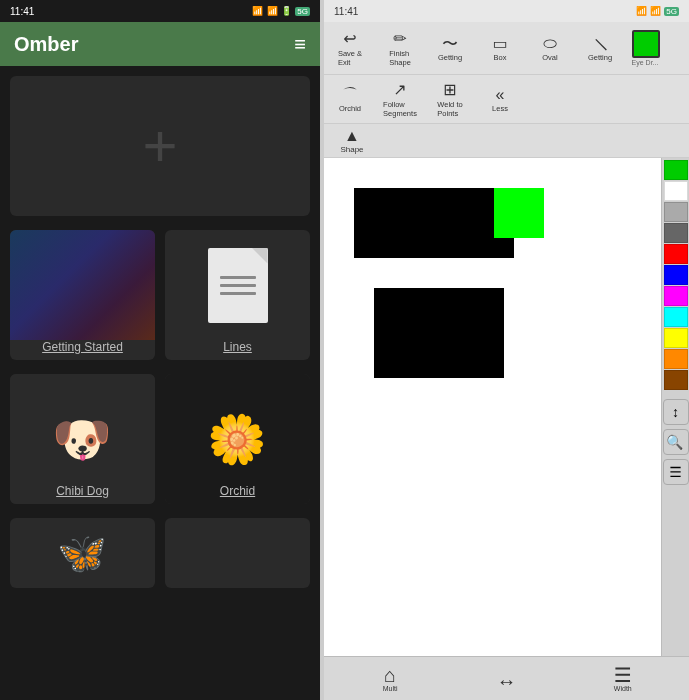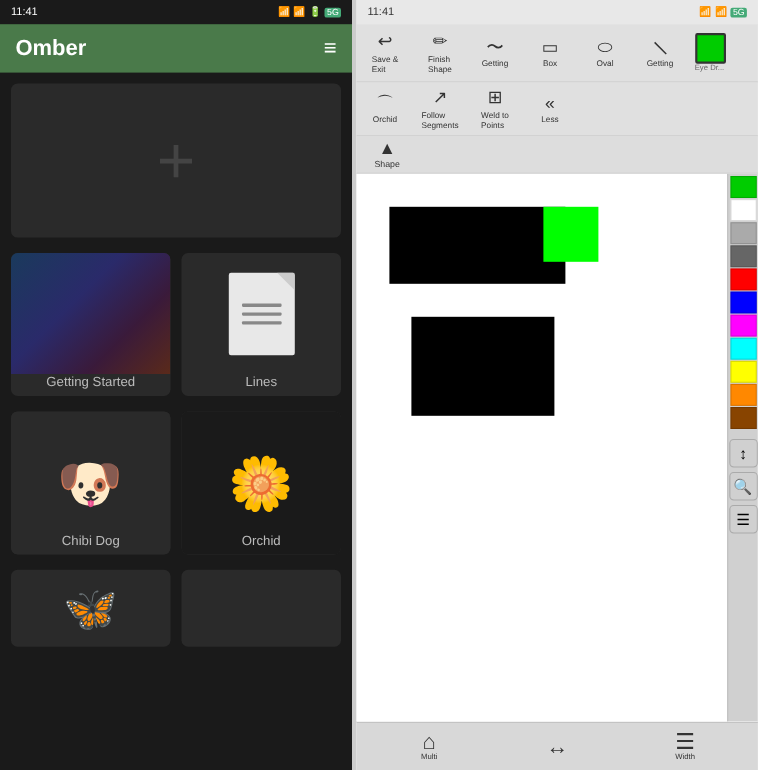--- a/index.html
+++ b/index.html
@@ -116,20 +116,21 @@
       justify-content: center;
       overflow: hidden;
     }
 
     .tile-label {
       color: #bbb;
       font-size: 12px;
       position: relative;
       z-index: 1;
       margin-top: auto;
+      text-decoration: underline;
     }
 
     
     .gs-thumb {
       width: 100%;
       height: 100%;
       background: linear-gradient(135deg, #1a3a5c 0%, #2a2a6a 40%, #3a1a3a 70%, #5a2a1a 100%);
     }
 
     

